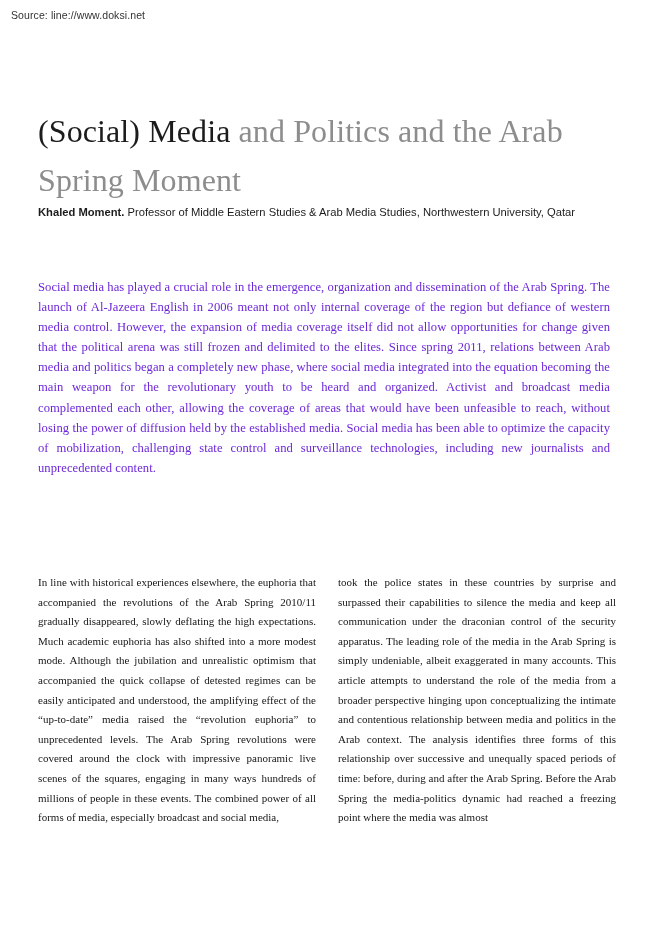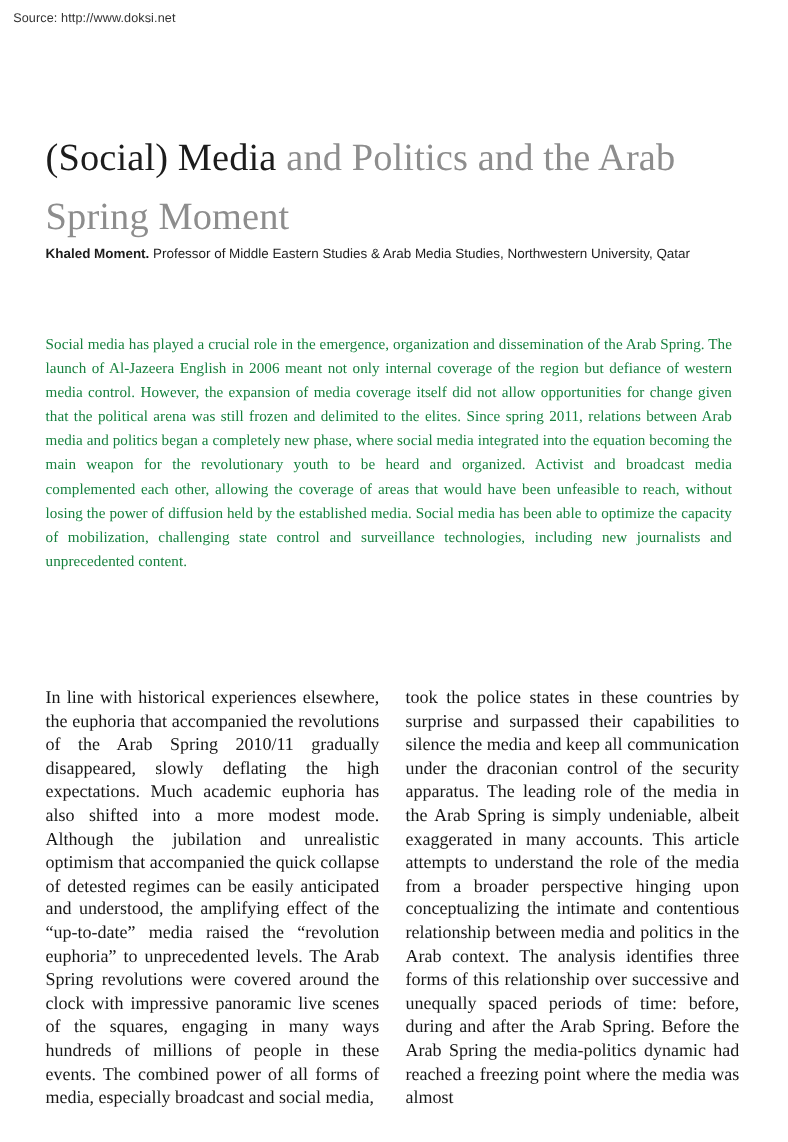--- a/index.html
+++ b/index.html
@@ -70,56 +70,56 @@
 
   
   .abstract {
     position: absolute;
     left: 38px;
     top: 277px;
     width: 572px;
     font-family: "Liberation Serif", serif;
     font-size: 12.6px;
     line-height: 20.1px;
-    color: #15803d;
+    color: #6d28d9;
     text-align: justify;
     text-justify: inter-word;
     letter-spacing: 0.05px;
   }
 
   
   .body-columns {
     position: absolute;
     left: 38px;
     top: 573px;
     width: 578px;
     display: flex;
     flex-direction: row;
     gap: 22px;
   }
   .body-col {
     width: 278px;
     font-family: "Liberation Serif", serif;
-    font-size: 15px;
+    font-size: 11px;
     line-height: 19.6px;
     color: #161616;
     text-align: justify;
     text-justify: inter-word;
     hyphens: manual;
   }
   .body-col p {
     margin: 0;
   }
 </style>
 </head>
 <body>
 
 <div class="page">
 
-  <div class="source-line">Source: http://www.doksi.net</div>
+  <div class="source-line">Source: line://www.doksi.net</div>
 
   <h1 class="doc-title"><span class="title-lead">(Social) Media</span><span class="title-rest"> and Politics and the Arab Spring Moment</span></h1>
 
   <div class="author-block"><span class="author-name">Khaled Moment.</span><span class="author-affiliation"> Professor of Middle Eastern Studies &amp; Arab Media Studies, Northwestern University, Qatar</span></div>
 
   <div class="abstract">Social media has played a crucial role in the emergence, organization and dissemination of the Arab Spring. The launch of Al-Jazeera English in 2006 meant not only internal coverage of the region but defiance of western media control. However, the expansion of media coverage itself did not allow opportunities for change given that the political arena was still frozen and delimited to the elites. Since spring 2011, relations between Arab media and politics began a completely new phase, where social media integrated into the equation becoming the main weapon for the revolutionary youth to be heard and organized. Activist and broadcast media complemented each other, allowing the coverage of areas that would have been unfeasible to reach, without losing the power of diffusion held by the established media. Social media has been able to optimize the capacity of mobilization, challenging state control and surveillance technologies, including new journalists and unprecedented content.</div>
 
   <div class="body-columns">
     <div class="body-col">
       <p>In line with historical experiences elsewhere, the euphoria that accompanied the revolutions of the Arab Spring 2010/11 gradually disappeared, slowly deflating the high expectations. Much academic euphoria has also shifted into a more modest mode. Although the jubilation and unrealistic optimism that accompanied the quick collapse of detested regimes can be easily anticipated and understood, the amplifying effect of the “up-to-date” media raised the “revolution euphoria” to unprecedented levels. The Arab Spring revolutions were covered around the clock with impressive panoramic live scenes of the squares, engaging in many ways hundreds of millions of people in these events. The combined power of all forms of media, especially broadcast and social media,</p>

